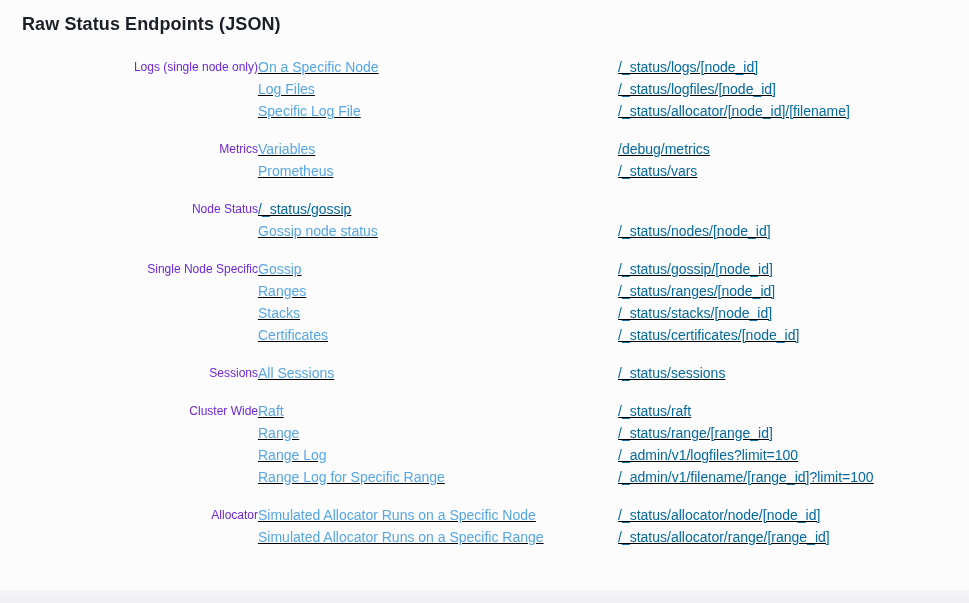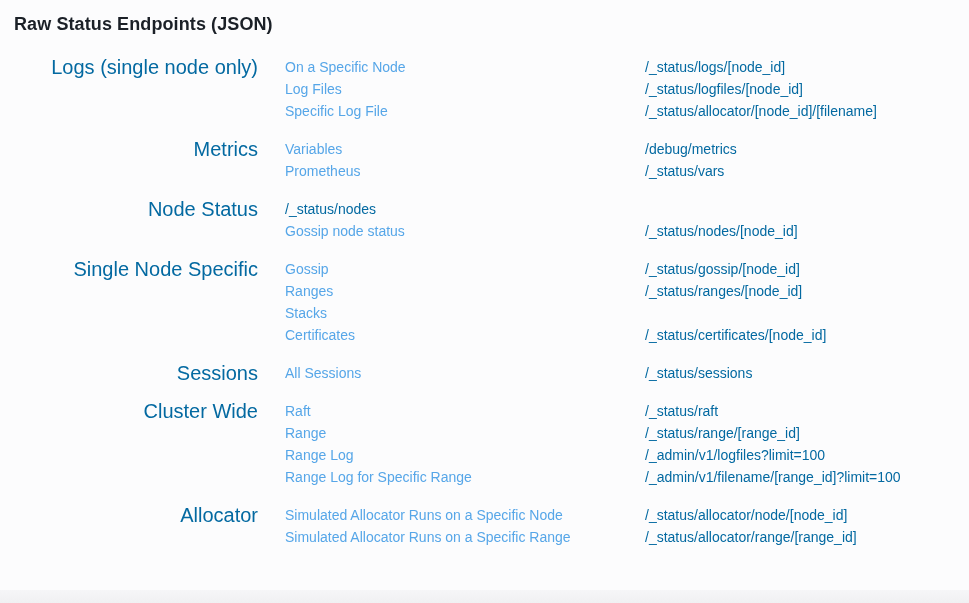--- a/index.html
+++ b/index.html
@@ -14,39 +14,39 @@
     -webkit-font-smoothing: antialiased;
   }
   .page {
     padding: 14px 14px 0 14px;
   }
   .page-title {
     font-size: 18px;
     font-weight: 600;
     color: #1b2027;
     letter-spacing: 0.1px;
-    margin: 0 0 21px 0;
+    margin: 0 0 21px 8px;
   }
   .sections { }
   .section {
     display: flex;
     align-items: flex-start;
     margin-bottom: 16px;
   }
   .category {
     width: 244px;
     flex: 0 0 244px;
     text-align: right;
-    color: #0369a1;
-    font-size: 20px;
+    color: #6d28d9;
+    font-size: 12px;
     line-height: 22px;
   }
   .entries {
-    margin-left: 27px;
     flex: 1;
+    text-decoration: underline;
   }
   .entry {
     display: flex;
     align-items: baseline;
     line-height: 22px;
     font-size: 14px;
   }
   .endpoint-link {
     width: 360px;
     flex: 0 0 360px;
@@ -105,21 +105,21 @@
           <a class="endpoint-link">Prometheus</a>
           <span class="endpoint-path">/_status/vars</span>
         </div>
       </div>
     </div>
 
     <div class="section">
       <div class="category">Node Status</div>
       <div class="entries">
         <div class="entry">
-          <span class="endpoint-path">/_status/nodes</span>
+          <span class="endpoint-path">/_status/gossip</span>
         </div>
         <div class="entry">
           <a class="endpoint-link">Gossip node status</a>
           <span class="endpoint-path">/_status/nodes/[node_id]</span>
         </div>
       </div>
     </div>
 
     <div class="section">
       <div class="category">Single Node Specific</div>
@@ -127,20 +127,21 @@
         <div class="entry">
           <a class="endpoint-link">Gossip</a>
           <span class="endpoint-path">/_status/gossip/[node_id]</span>
         </div>
         <div class="entry">
           <a class="endpoint-link">Ranges</a>
           <span class="endpoint-path">/_status/ranges/[node_id]</span>
         </div>
         <div class="entry">
           <a class="endpoint-link">Stacks</a>
+          <span class="endpoint-path">/_status/stacks/[node_id]</span>
         </div>
         <div class="entry">
           <a class="endpoint-link">Certificates</a>
           <span class="endpoint-path">/_status/certificates/[node_id]</span>
         </div>
       </div>
     </div>
 
     <div class="section">
       <div class="category">Sessions</div>

